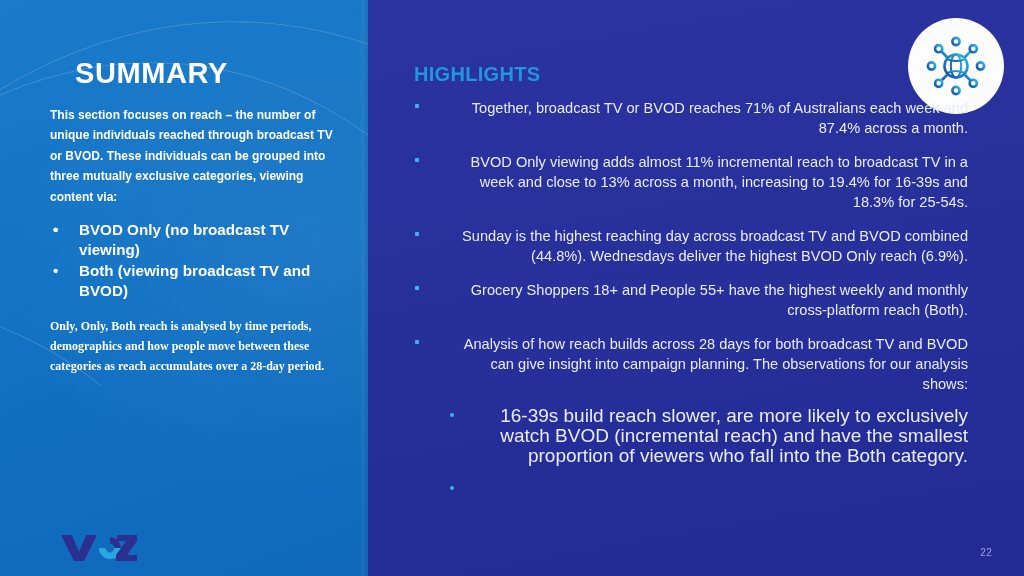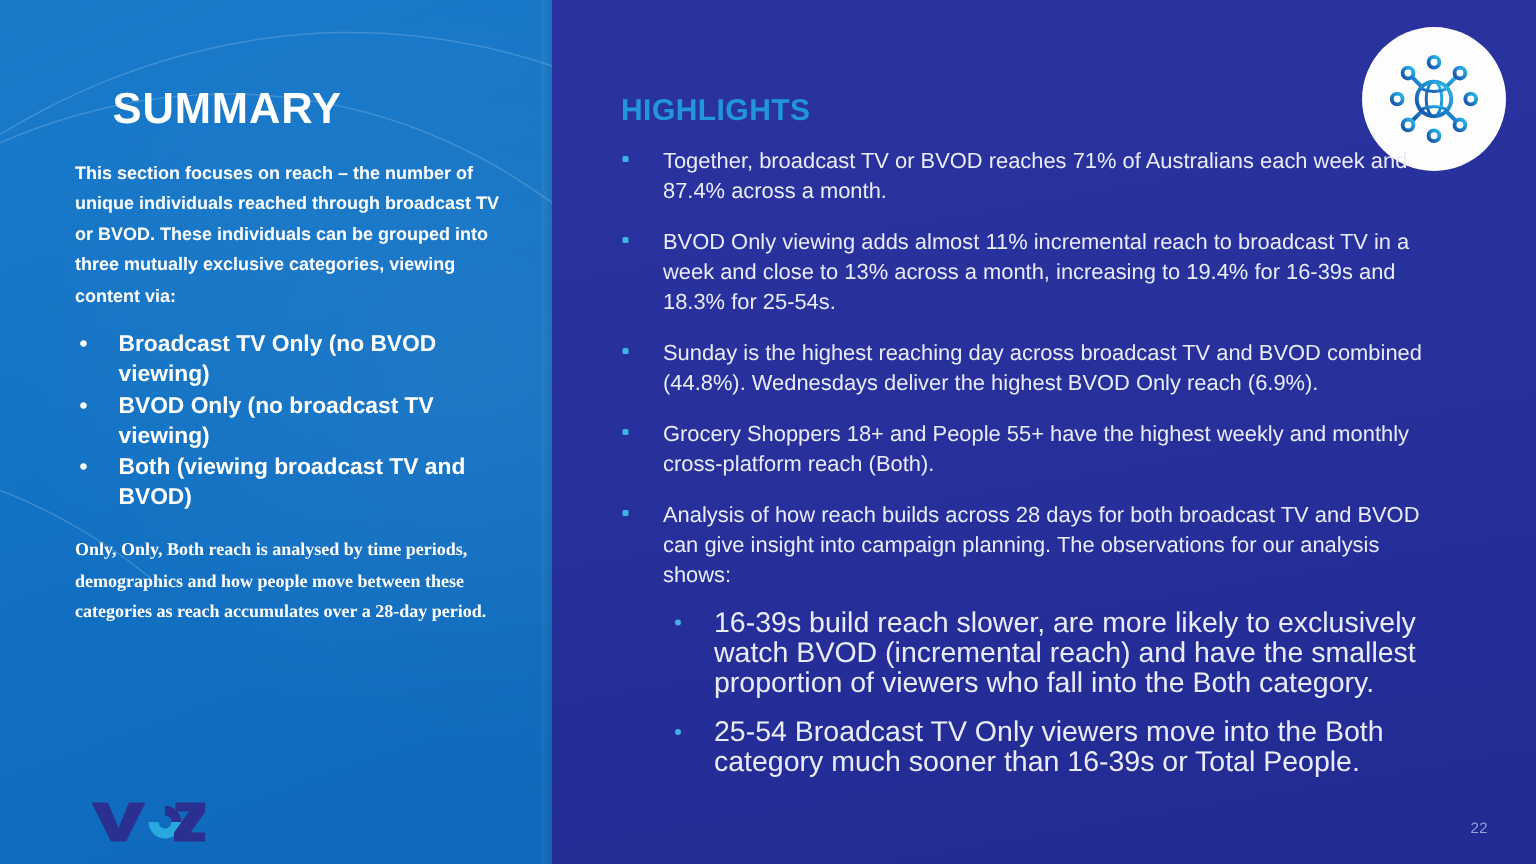--- a/index.html
+++ b/index.html
@@ -115,20 +115,21 @@
   
   .right-panel {
     position: absolute;
     left: 368px;
     top: 0;
     width: 656px;
     height: 576px;
     background: #262f9a;
     background-image: linear-gradient(170deg, #2a339f 0%, #262f9a 55%, #222b93 100%);
     overflow: hidden;
+    text-align: right;
   }
   .highlights-title {
     position: absolute;
     left: 46px;
     top: 64px;
     font-size: 20px;
     font-weight: bold;
     letter-spacing: 0.3px;
     color: #2196de;
     line-height: 1;
@@ -218,21 +219,20 @@
     <div class="edge-strip"></div>
 
     <div class="summary-title">SUMMARY</div>
 
     <div class="left-body">
       <p class="left-para">This section focuses on reach – the number of unique individuals reached through broadcast TV or BVOD. These individuals can be grouped into three mutually exclusive categories, viewing content via:</p>
 
       <ul class="left-list">
         <li>
           <span class="bullet-dot">•</span>
-          <span>Broadcast TV Only (no BVOD viewing)</span>
         </li>
         <li>
           <span class="bullet-dot">•</span>
           <span>BVOD Only (no broadcast TV viewing)</span>
         </li>
         <li>
           <span class="bullet-dot">•</span>
           <span>Both (viewing broadcast TV and BVOD)</span>
         </li>
       </ul>
@@ -322,21 +322,20 @@
       <li>
         <span class="bullet-dot"></span>
         <span>Analysis of how reach builds across 28 days for both broadcast TV and BVOD can give insight into campaign planning. The observations for our analysis shows:</span>
         <ul class="sub-list">
           <li>
             <span class="bullet-dot"></span>
             <span>16-39s build reach slower, are more likely to exclusively watch BVOD (incremental reach) and have the smallest proportion of viewers who fall into the Both category.</span>
           </li>
           <li>
             <span class="bullet-dot"></span>
-            <span>25-54 Broadcast TV Only viewers move into the Both category much sooner than 16-39s or Total People.</span>
           </li>
         </ul>
       </li>
     </ul>
 
     <div class="page-number">22</div>
   </div>
 
 </div>
 

